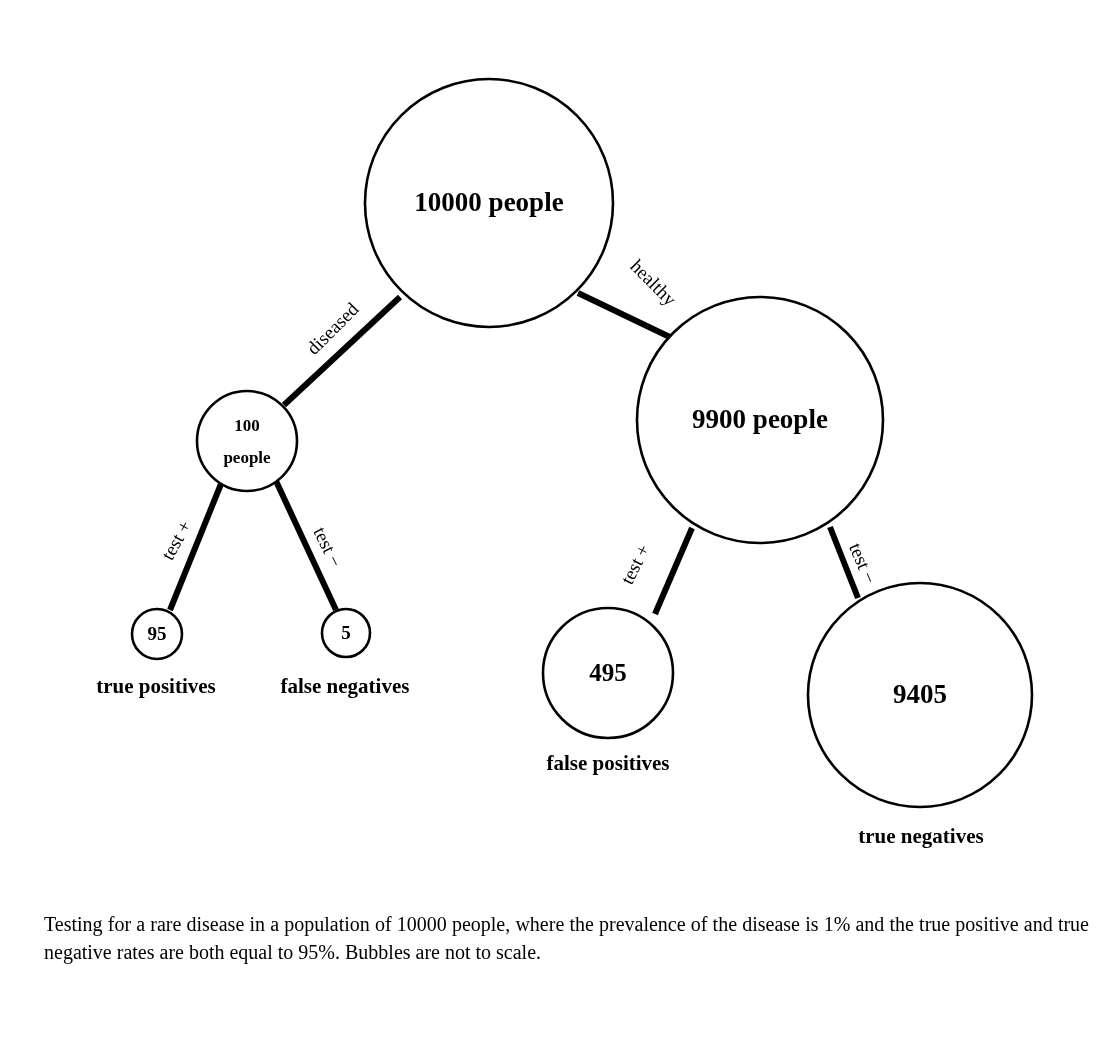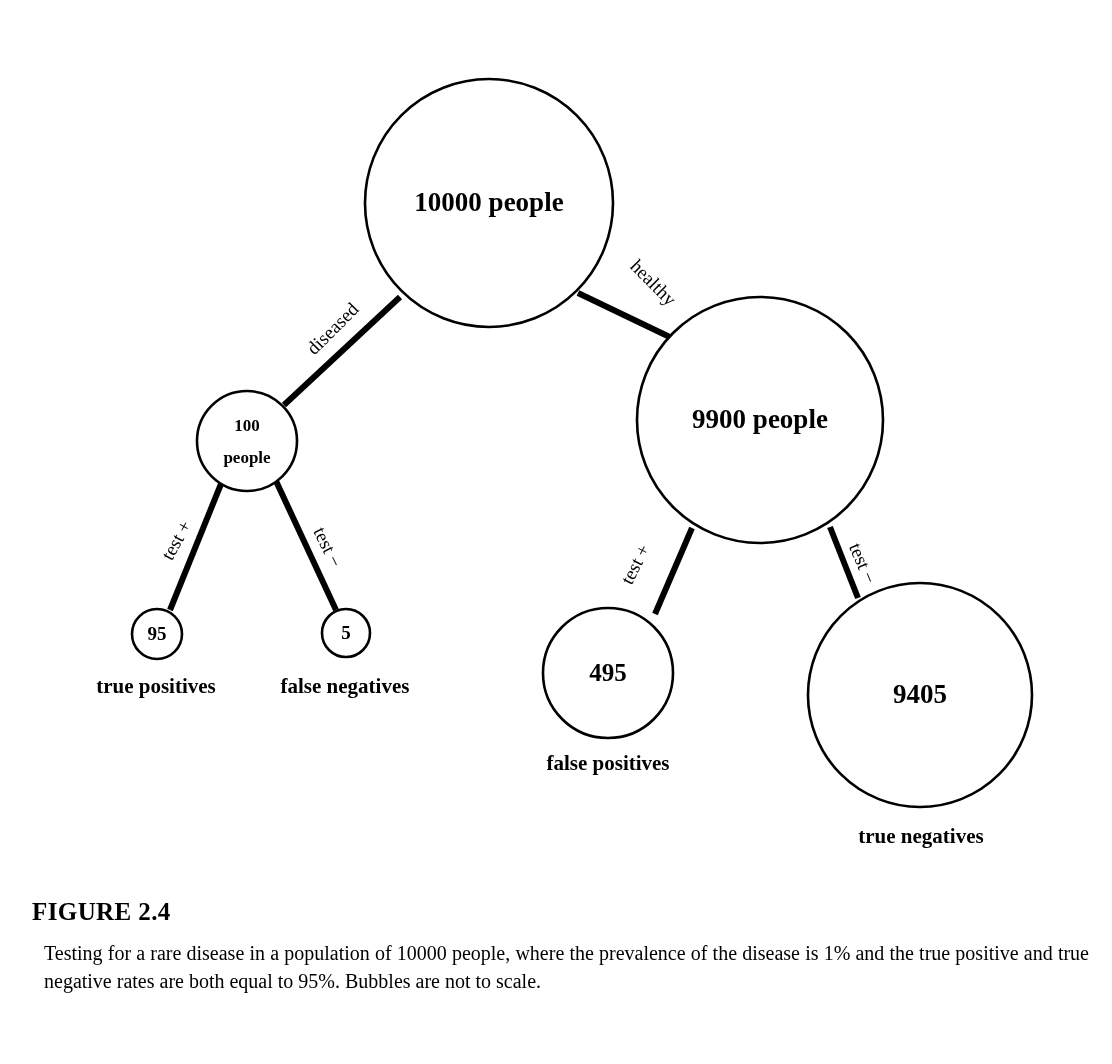--- a/index.html
+++ b/index.html
@@ -138,17 +138,16 @@
     <text class="outcome-label" x="156" y="688">true positives</text>
 
     <text class="outcome-label" x="345" y="688">false negatives</text>
 
     <text class="outcome-label" x="608" y="765">false positives</text>
 
     <text class="outcome-label" x="921" y="838">true negatives</text>
   </svg>
 
   <div id="caption-block">
-    <div id="caption-title">FIGURE 2.4</div>
     <div id="caption-body">Testing for a rare disease in a population of 10000 people, where the prevalence of the disease is 1% and the true positive and true negative rates are both equal to 95%. Bubbles are not to scale.</div>
   </div>
 
 </div>
 
 </body></html>

